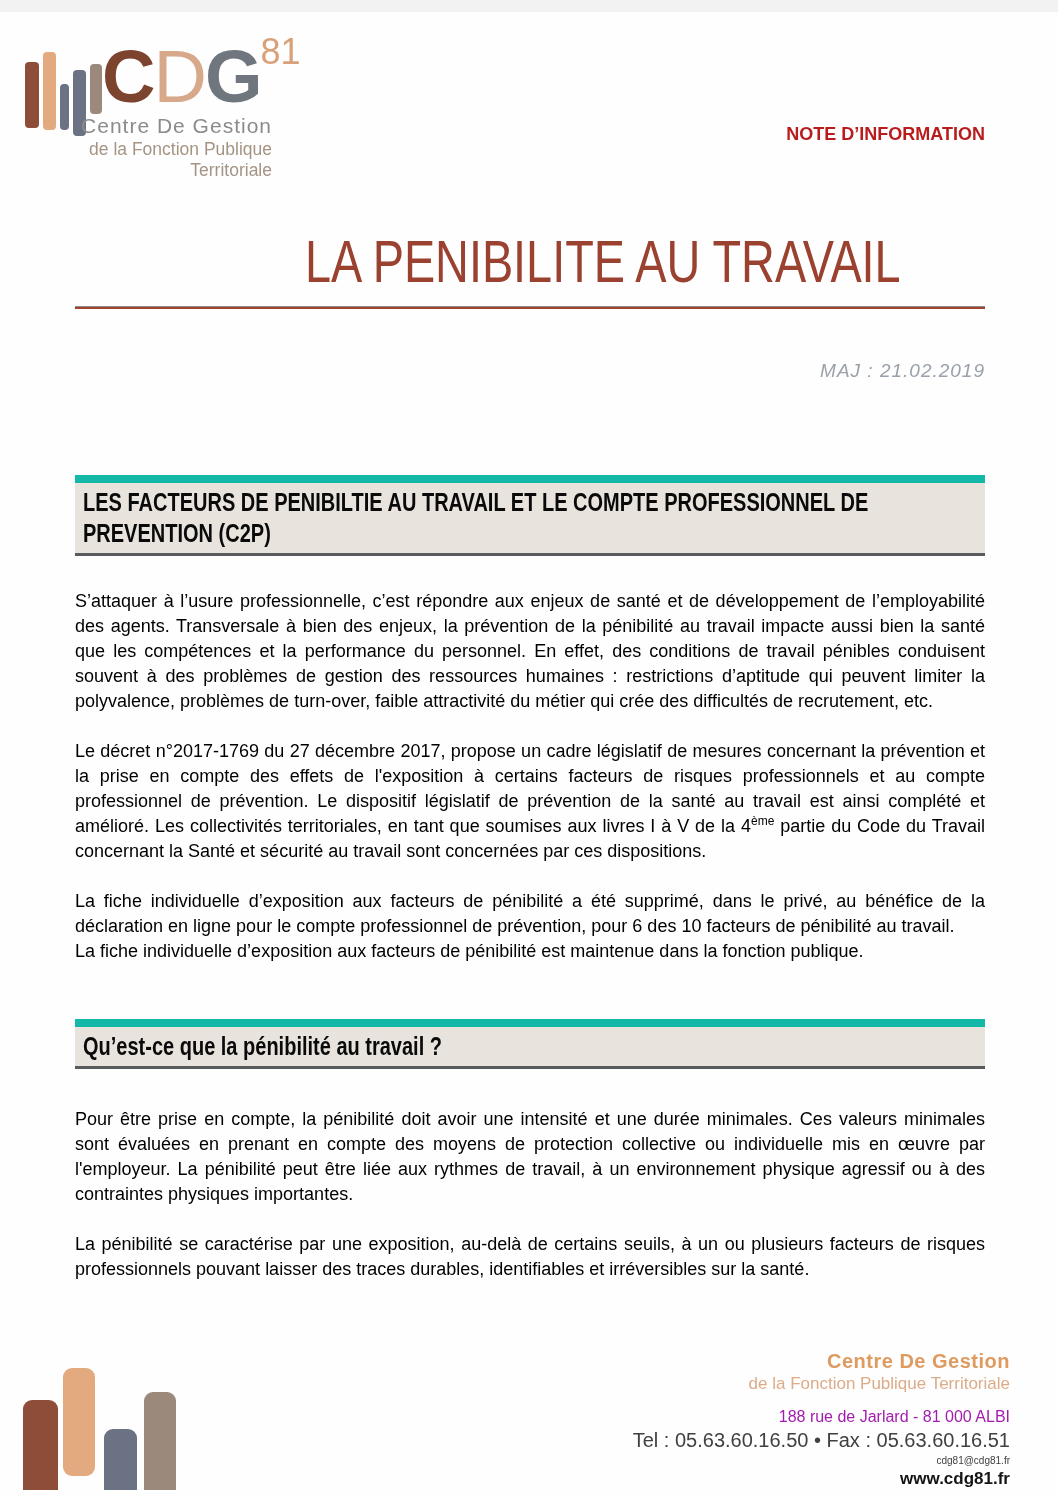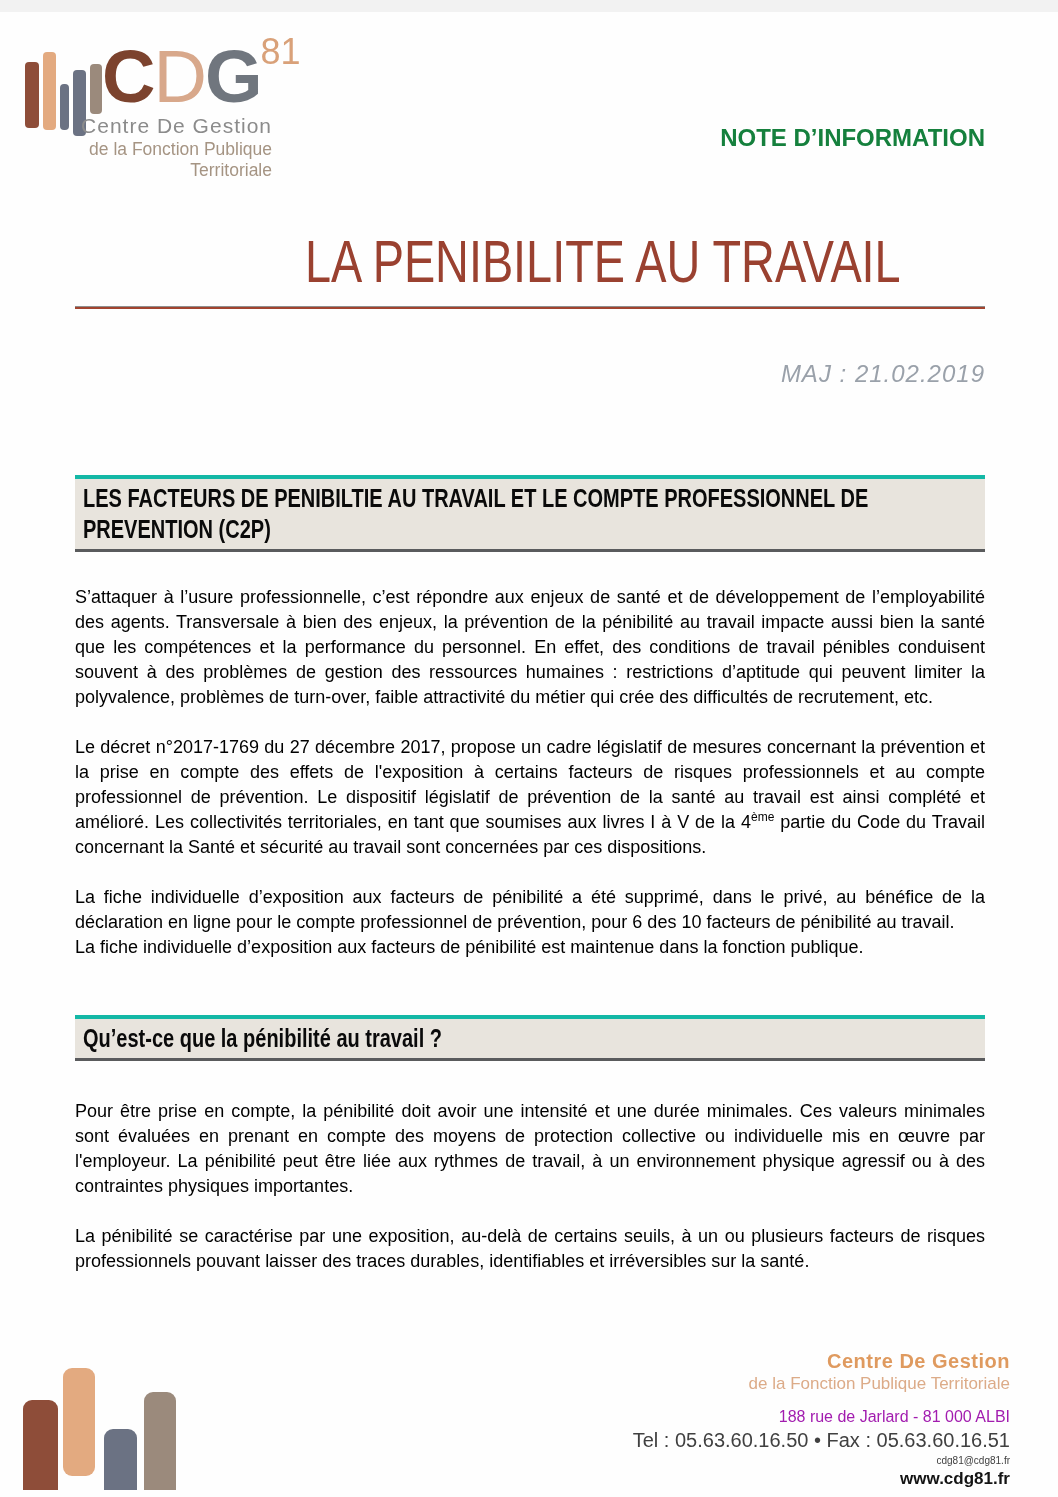--- a/index.html
+++ b/index.html
@@ -22,39 +22,39 @@
   .logo-acronym .lc { color:#7c432e; font-weight:700; }
   .logo-acronym .ld { color:#d8a88b; font-weight:400; }
   .logo-acronym .lg { color:var(--logo-gray,#70767e); font-weight:700; }
   .logo-acronym .lnum { color:#d9a179; font-size:36px; vertical-align:38px; font-weight:400; letter-spacing:0; }
   .logo-line1 { position:absolute; top:72px; right:0; width:100%; text-align:right;
                 font-size:21px; letter-spacing:1px; color:#8b8b8b; }
   .logo-line2 { position:absolute; top:97px; right:0; width:100%; text-align:right;
                 font-size:17.5px; color:#a59483; }
 
   
-  .doc-type { position:absolute; top:112px; right:73px; font-size:24px; font-weight:700; color:#15803d; }
+  .doc-type { position:absolute; top:112px; right:73px; font-size:18px; font-weight:700; color:#b91c1c; }
 
   
   .title-block { position:absolute; top:220px; left:75px; width:910px; text-align:right; }
   .title-block h1 { margin:0; font-weight:400; font-size:60px; line-height:1;
                     color:var(--accent-title,#9a4130); white-space:nowrap; }
   .title-block h1 span { display:inline-block; transform:scaleX(0.78); transform-origin:50% 50%; letter-spacing:0px; }
   .title-rule { position:absolute; top:294px; left:75px; width:910px; height:0;
                 border-top:1px solid #8f8f8f; border-bottom:2px solid #a1442f; }
 
   
-  .maj { position:absolute; top:348px; right:73px; font-size:24px; font-style:italic;
+  .maj { position:absolute; top:348px; right:73px; font-size:19px; font-style:italic;
          letter-spacing:1px; color:#9aa1aa; }
 
   
   .body-col { position:absolute; top:463px; left:75px; width:910px; }
   .section-heading {
     margin:0; background:var(--heading-bg,#e8e4dd);
-    border-top:4px solid #14b8a6; border-bottom:3px solid #5a5b5d;
+    border-top:8px solid #14b8a6; border-bottom:3px solid #5a5b5d;
     padding:4px 8px; font-size:25px; font-weight:700; line-height:31px; color:#0a0a0a;
   }
   .section-heading .cond { display:block; width:125%; transform:scaleX(0.8); transform-origin:0 0; }
   .h1st { margin-bottom:33px; }
   .h2nd { margin-top:55px; margin-bottom:38px; }
   .body-col p { margin:0 0 25px 0; font-size:18px; line-height:25px; text-align:justify; }
   .body-col p.tight { margin-bottom:0; }
   .body-col sup { font-size:12px; line-height:0; }
 
   

